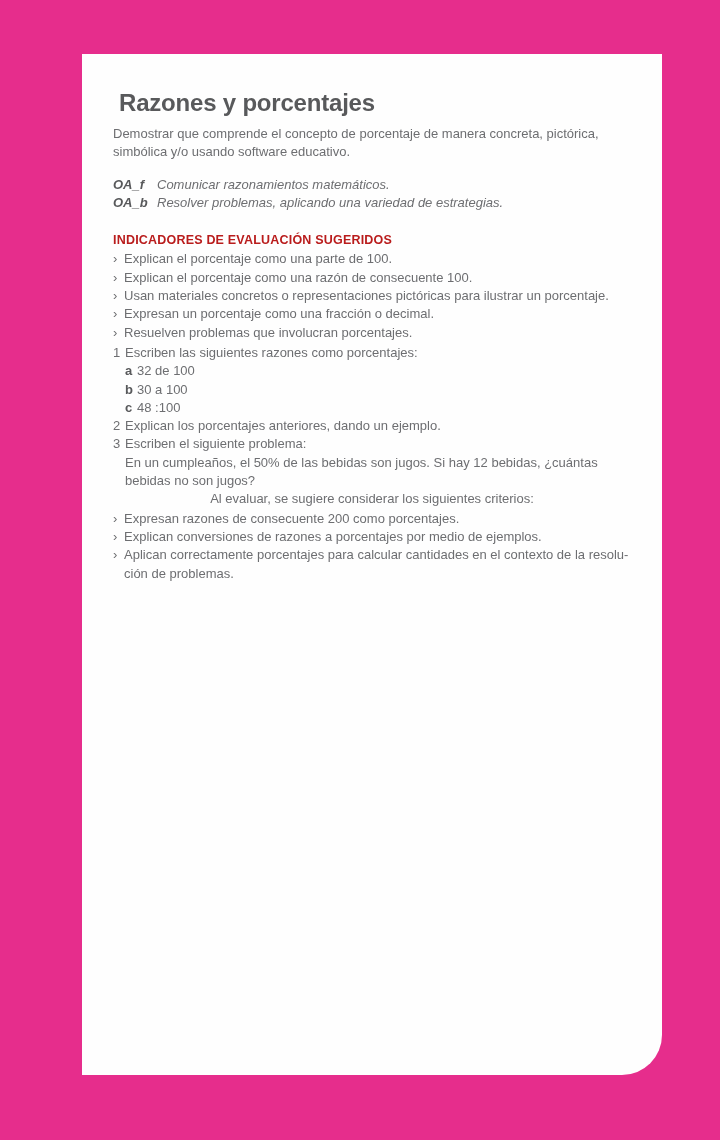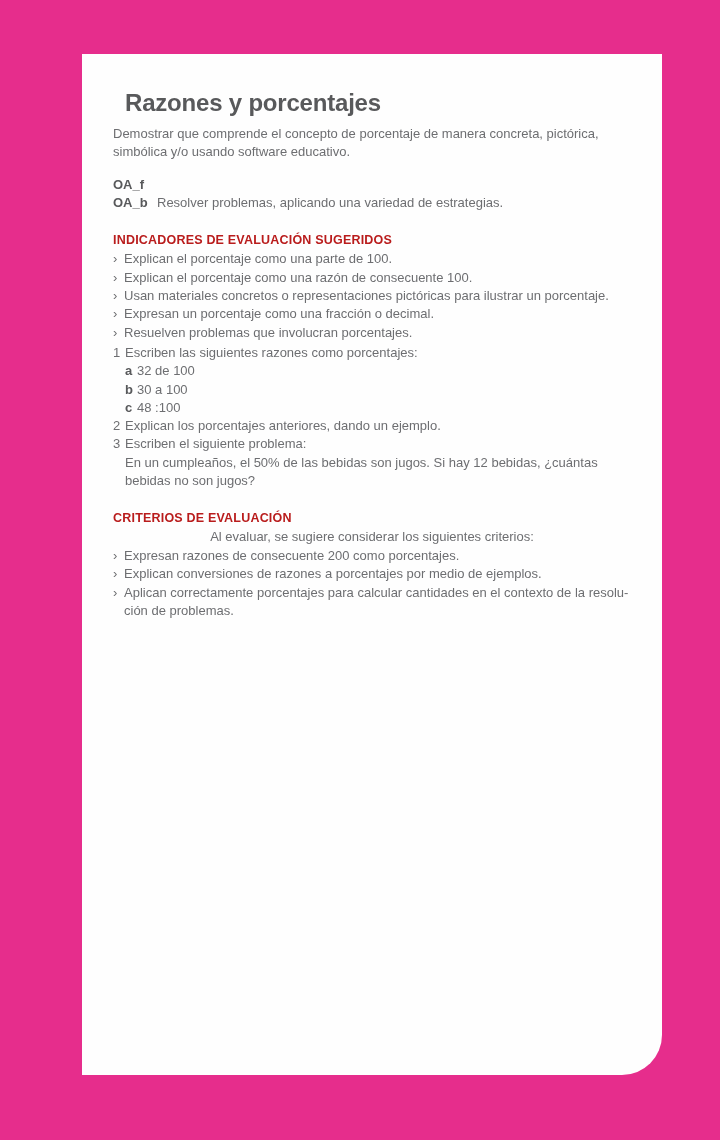--- a/index.html
+++ b/index.html
@@ -16,21 +16,21 @@
     left: 82px;
     top: 54px;
     width: 580px;
     height: 1021px;
     background: #FEFEFE;
     border-bottom-right-radius: 40px;
     box-sizing: border-box;
     padding: 0 31px;
   }
   .page-title {
-    margin: 34px 0 0 12px;
+    margin: 34px 0 0 6px;
     font-size: 24px;
     line-height: 30px;
     font-weight: bold;
     color: #58595B;
     letter-spacing: -0.2px;
   }
   .accent-heading {
     margin: 21px 0 0 0;
     font-size: 19px;
     line-height: 24px;
@@ -43,21 +43,21 @@
     line-height: 26px;
   }
   .body-text {
     font-size: 13px;
     line-height: 18.3px;
     color: #6D6E71;
   }
   .desc {
     margin: 7px 0 0 0;
   }
-  .oa-rows { margin-top: 14px; }
+  .oa-rows { margin-top: 14px; font-style: italic; }
   .oa-row { display: flex; }
   .oa-code {
     flex: 0 0 44px;
     font-weight: bold;
     color: #58595B;
   }
   .section-heading {
     margin: 19px 0 0 0;
     font-size: 12.5px;
     line-height: 18.3px;
@@ -92,20 +92,21 @@
 
 <div class="card">
 
   <h1 class="page-title">Razones y porcentajes</h1>
 
   <p class="body-text desc">Demostrar que comprende el concepto de porcentaje de manera concreta, pictórica, simbólica y/o usando software educativo.</p>
 
   <div class="oa-rows body-text">
     <div class="oa-row">
       <span class="oa-code">OA_f</span>
+      <span class="oa-text">Comunicar razonamientos matemáticos.</span>
     </div>
     <div class="oa-row">
       <span class="oa-code">OA_b</span>
       <span class="oa-text">Resolver problemas, aplicando una variedad de estrategias.</span>
     </div>
   </div>
 
   <h3 class="section-heading">INDICADORES DE EVALUACIÓN SUGERIDOS</h3>
   <div class="bullet-list body-text">
     <div class="bullet-row">
@@ -153,21 +154,20 @@
       <span class="activity-number">2</span>
       <span>Explican los porcentajes anteriores, dando un ejemplo.</span>
     </div>
     <div class="activity-row">
       <span class="activity-number">3</span>
       <span>Escriben el siguiente problema:</span>
     </div>
     <div class="continuation">En un cumpleaños, el 50% de las bebidas son jugos. Si hay 12 bebidas, ¿cuántas bebidas no son jugos?</div>
   </div>
 
-  <h3 class="section-heading">CRITERIOS DE EVALUACIÓN</h3>
   <p class="body-text criteria-intro">Al evaluar, se sugiere considerar los siguientes criterios:</p>
   <div class="bullet-list body-text">
     <div class="bullet-row">
       <span class="bullet-marker">›</span>
       <span>Expresan razones de consecuente 200 como porcentajes.</span>
     </div>
     <div class="bullet-row">
       <span class="bullet-marker">›</span>
       <span>Explican conversiones de razones a porcentajes por medio de ejemplos.</span>
     </div>

